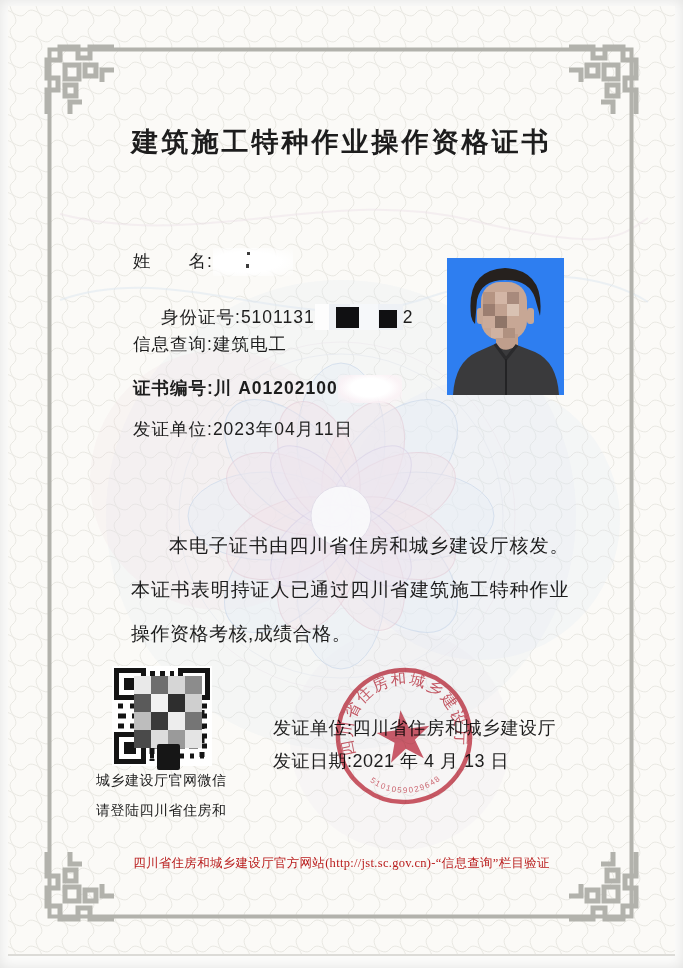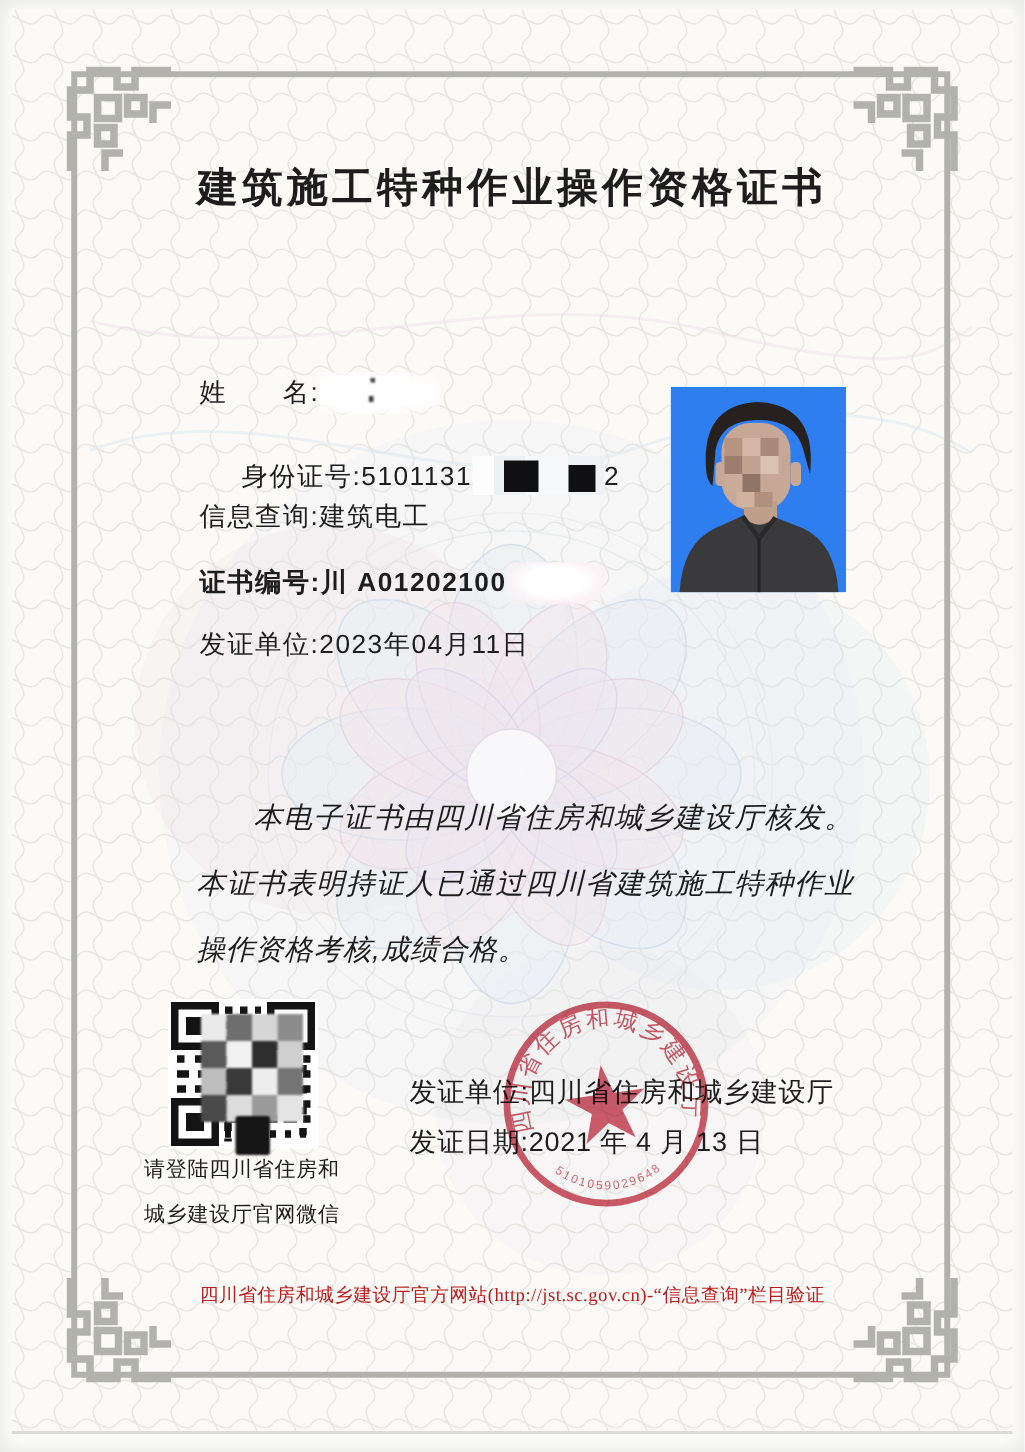--- a/index.html
+++ b/index.html
@@ -1,20 +1,20 @@
 <!DOCTYPE html>
 <html><head>
 <meta charset="utf-8">
 <style>
   html,body{margin:0;padding:0;background:#ffffff;}
   .stage{position:relative;width:683px;height:968px;margin:0 auto;background:#fcfcfb;
          overflow:hidden;font-family:"Liberation Sans",sans-serif;color:#1d1d1d;
          box-shadow:inset 0 0 14px rgba(0,0,0,.10);}
   svg.bg{position:absolute;left:0;top:0;z-index:1;}
-  .title{position:absolute;top:107px;left:0;right:0;text-align:center;z-index:2;
+  .title{position:absolute;top:124px;left:0;right:0;text-align:center;z-index:2;
          font-family:Liberation Sans, sans-serif;font-weight:700;font-size:27px;letter-spacing:3px;}
   .fields{position:absolute;left:133px;top:248px;z-index:2;font-size:17.5px;letter-spacing:1px;}
   .row{position:absolute;left:0;white-space:nowrap;}
   .row-name{top:0;}
   .row-id{top:56px;margin-left:28px;}
   .row-type{top:84px;}
   .row-certno{top:127px;font-weight:bold;}
   .row-valid{top:169px;}
   .blur-name{display:inline-block;width:80px;height:28px;vertical-align:-9px;position:relative;
     background:radial-gradient(ellipse at 42% 50%, #ffffff 52%, rgba(255,255,255,0) 100%);}
@@ -24,21 +24,21 @@
   .blur-id{display:inline-block;width:88px;height:26px;vertical-align:-7px;position:relative;
     background:linear-gradient(90deg,#fdfdfd 0 16%,#edf0f4 16% 40%,#f6f8fa 40% 72%,#eef1f5 72% 100%);
     filter:blur(.4px);}
   .blur-id i{position:absolute;background:#101012;}
   .blur-id .d1{left:21px;top:3px;width:23px;height:21px;}
   .blur-id .d2{left:64px;top:6px;width:18px;height:18px;}
   .blur-cert{display:inline-block;width:64px;height:28px;vertical-align:-9px;
     background:radial-gradient(ellipse at 50% 45%, #ffffff 42%, rgba(252,242,246,.8) 68%, rgba(252,242,246,0) 100%);}
   .photo{position:absolute;left:447px;top:258px;width:117px;height:137px;z-index:2;overflow:hidden;}
   .para{position:absolute;left:131px;top:524px;width:438px;z-index:2;font-size:19px;line-height:44px;
-        text-align:justify;text-indent:2em;letter-spacing:.5px;font-style:italic;}
+        text-align:justify;text-indent:2em;letter-spacing:.5px;}
   .qr{position:absolute;left:112px;top:666px;width:100px;height:100px;z-index:2;background:#ffffff;}
   .qr-blur{position:absolute;left:134px;top:676px;width:68px;height:72px;z-index:3;
     display:grid;grid-template-columns:repeat(4,1fr);grid-template-rows:repeat(4,1fr);filter:blur(.6px);}
   .qr-blur b{display:block;}
   .qr-tail{position:absolute;left:157px;top:744px;width:23px;height:26px;background:#161616;
     z-index:3;filter:blur(.7px);border-radius:2px;}
   .qr-caption{position:absolute;left:96px;top:766px;z-index:2;font-family:"Liberation Serif",serif;
     font-size:14px;line-height:30px;letter-spacing:.5px;}
   .issue{position:absolute;left:273px;top:712px;z-index:2;font-size:18px;letter-spacing:.5px;}
   .issue-line{white-space:nowrap;line-height:33px;}
@@ -202,22 +202,22 @@
       <b style="background:#ededed"></b>
       <b style="background:#757575"></b>
     <b style="background:#4a4a4a"></b>
       <b style="background:#dcdcdc"></b>
       <b style="background:#9a9a9a"></b>
       <b style="background:#e4e4e4"></b>
   </div>
   <div class="qr-tail"></div>
 
   <div class="qr-caption">
+    <div>城乡建设厅官网微信</div>
     <div>请登陆四川省住房和</div>
-    <div>城乡建设厅官网微信</div>
   </div>
 
   <div class="issue">
     <div class="issue-line">
       <span>发证单位:</span><span>四川省住房和城乡建设厅</span>
     </div>
     <div class="issue-line">
       <span>发证日期:</span><span>2021 年 4 月 13 日</span>
     </div>
   </div>

